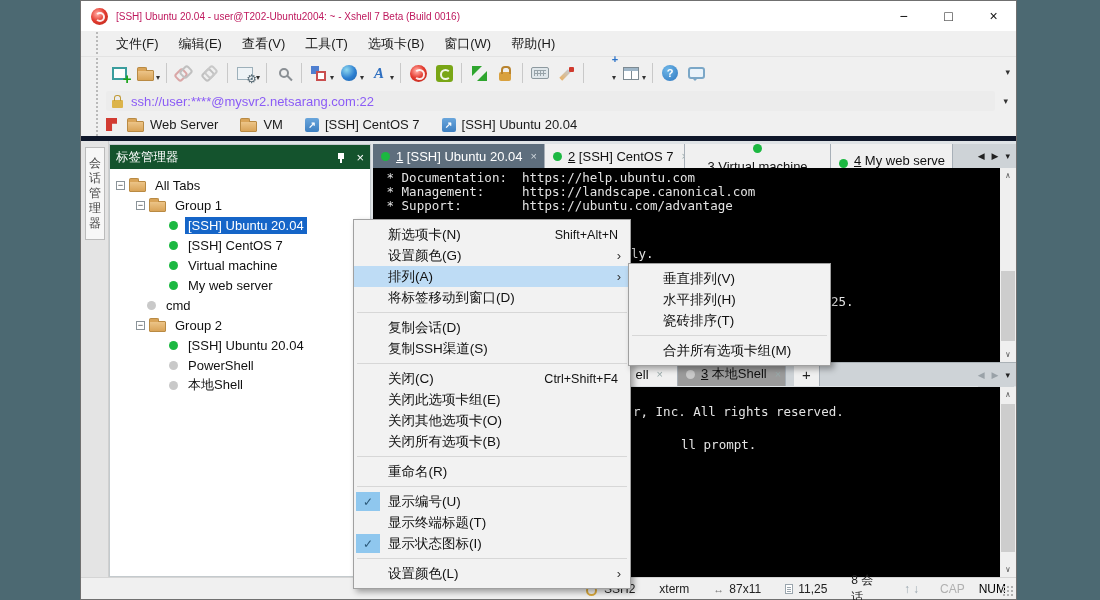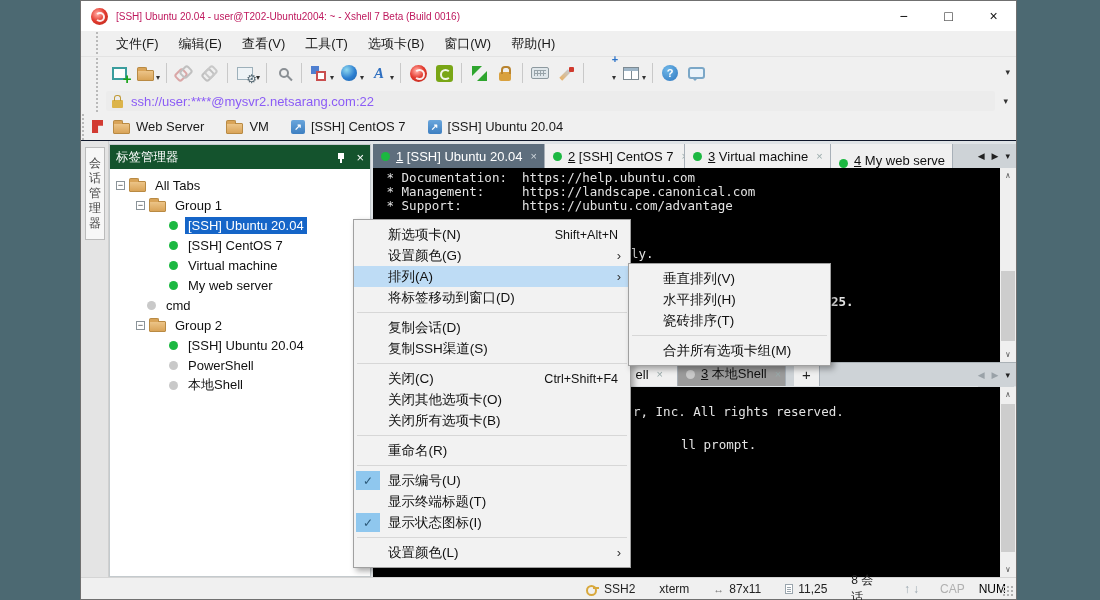--- a/index.html
+++ b/index.html
@@ -36,21 +36,21 @@
   .caret { font-size:8px; color:#333; margin:8px 2px 0 -2px; }
   .tb-overflow { position:absolute; right:6px; top:10px; font-size:9px; color:#333; }
 
   .addressbar { position:absolute; left:0; top:88px; right:0; height:24px; background:#f0f0f0;
                 display:flex; align-items:center; padding-left:14px; }
   .addr-field { flex:1; height:20px; display:flex; align-items:center; background:#ececec; border-radius:2px; padding-left:6px;}
   .addr-text { color:#8b5cf6; font-size:13px; margin-left:8px; }
   .addr-caret { font-size:9px; color:#333; padding:0 8px; }
 
   .bookmarkbar { position:absolute; left:0; top:112px; right:0; height:28px; background:#f0f0f0;
-                 display:flex; align-items:center; border-bottom:1px solid #0f172a;}
+                 display:flex; align-items:center; padding-left:14px; border-bottom:5px solid #0f172a;}
   .bm-item { display:flex; align-items:center; gap:6px; margin-right:22px; font-size:13px; color:#1a1a1a; }
   .bm-flag { width:11px; height:13px; background:#d23b32; margin-right:10px;
              clip-path:polygon(0 0,100% 0,100% 45%,55% 45%,55% 100%,0 100%); position:relative;}
   .bm-flag::after{ content:""; position:absolute; right:-1px; bottom:0; width:6px; height:7px; background:#3d6fbf;
              clip-path:polygon(0 100%,100% 0,100% 100%); }
 
   
   .i-folder { width:17px; height:11px; background:linear-gradient(#ecc488,#d9a458); border:1px solid #b98a43;
               border-radius:1px; position:relative; margin-top:4px; flex:none;}
   .i-folder::before { content:""; position:absolute; top:-4px; left:-1px; width:8px; height:3px;
@@ -407,41 +407,41 @@
           <div class="tab active-top" style="width: 172px;">
             <span class="dot green"></span>
             <span><span class="num">1</span> [SSH] Ubuntu 20.04</span>
             <span class="x">×</span>
           </div>
           <div class="tab" style="width: 140px;">
             <span class="dot green"></span>
             <span><span class="num">2</span> [SSH] CentOS 7</span>
             <span class="x">×</span>
           </div>
-          <div class="tab" style="width: 146px;">
+          <div class="tab" style="width: 146px; flex-direction: column;">
             <span class="dot green"></span>
             <span><span class="num">3</span> Virtual machine</span>
             <span class="x">×</span>
           </div>
           <div class="tab" style="width: 122px; align-items: flex-end;">
             <span class="dot green"></span>
             <span><span class="num">4</span> My web serve</span>
           </div>
           <span class="tab-nav">
             <span>◀</span>
             <span>▶</span>
             <span>▾</span>
           </span>
         </div>
 
       <div class="terminal t1">
         <pre class="term-lines" style="font:inherit"> * Documentation:  https://help.ubuntu.com
  * Management:     https://landscape.canonical.com
  * Support:        https://ubuntu.com/advantage</pre>
-        <span id="t1-frags"><span class="frag" style="left: 258px; top: 79px;">ly.</span><span class="frag" style="left: 458px; top: 127px; font-weight: bold;">25.</span></span>
+        <span id="t1-frags"><span class="frag" style="left: 258px; top: 79px;">ly.</span><span class="frag" style="left: 458px; top: 127px;">25.</span></span>
         <div class="scrollbar">
           <span class="sb-arrow">∧</span>
           <span class="sb-track">
               <span class="sb-thumb" style="top:88px;height:70px"></span>
             </span>
           <span class="sb-arrow">∨</span>
         </div>
       </div>
 
       <div class="tabstrip bottom" id="bottomtabs">
@@ -533,20 +533,24 @@
         <span class="mi-label">复制SSH渠道(S)</span>
       </div>
       <div class="msep"></div>
       <div class="mi">
         <span class="mi-gutter"></span>
         <span class="mi-label">关闭(C)</span>
         <span class="mi-right">Ctrl+Shift+F4</span>
       </div>
       <div class="mi">
         <span class="mi-gutter"></span>
+        <span class="mi-label">关闭此选项卡组(E)</span>
+      </div>
+      <div class="mi">
+        <span class="mi-gutter"></span>
         <span class="mi-label">关闭其他选项卡(O)</span>
       </div>
       <div class="mi">
         <span class="mi-gutter"></span>
         <span class="mi-label">关闭所有选项卡(B)</span>
       </div>
       <div class="msep"></div>
       <div class="mi">
         <span class="mi-gutter"></span>
         <span class="mi-label">重命名(R)</span>

